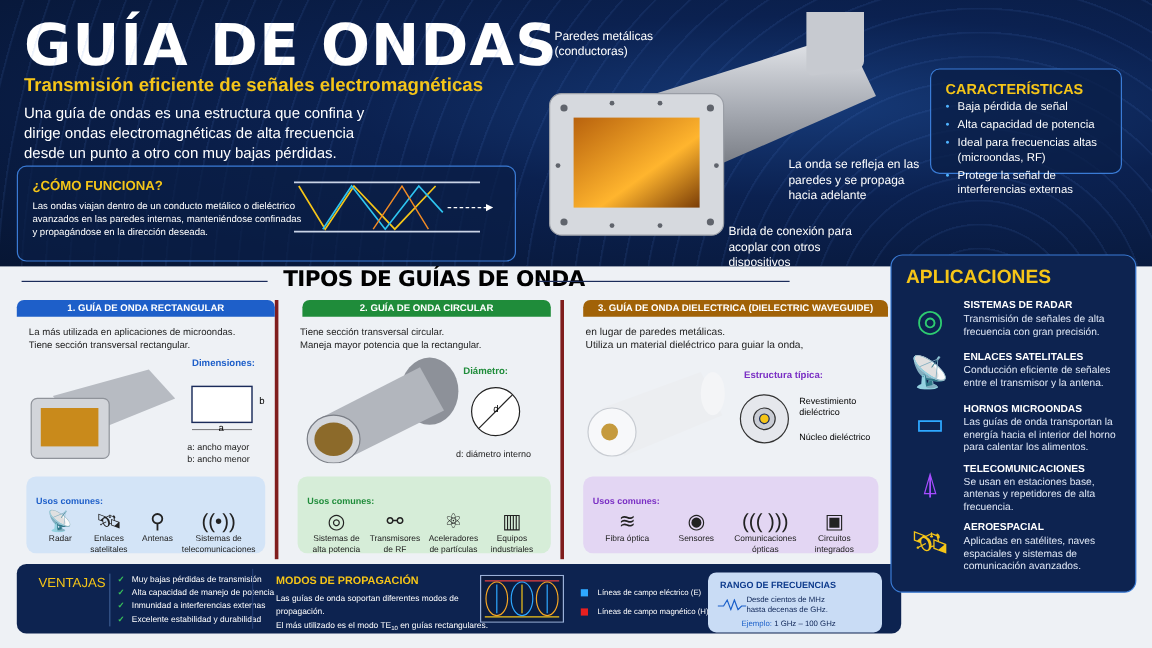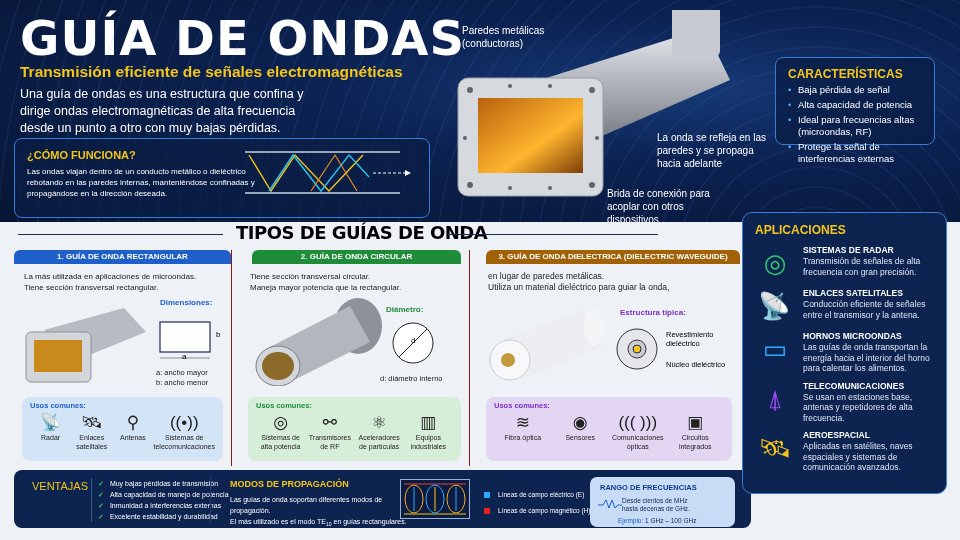--- a/index.html
+++ b/index.html
@@ -15,30 +15,30 @@
 .how svg{position:absolute;left:230px;top:8px}
 .wg{position:absolute;left:450px;top:10px;z-index:1}
 .lbl{position:absolute;font-size:10px;color:#fff;line-height:13px;z-index:2}
 .char{position:absolute;left:775px;top:57px;width:160px;height:88px;border:1px solid #3a7bd5;border-radius:8px;background:rgba(10,30,70,0.75);padding:9px 12px;z-index:2}
 .char h3{color:#f5c518;font-size:12px;font-weight:700;margin-bottom:3px}
 .char li{list-style:none;color:#fff;font-size:9.5px;line-height:12px;margin-bottom:3px;padding-left:10px;position:relative}
 .char li::before{content:"•";position:absolute;left:0;color:#4fb3ff}
 .types-head{position:absolute;left:0;top:222px;width:740px;height:26px;z-index:2}
 .types-head .line{position:absolute;top:12px;height:1px;background:#1a2b5a}
 .types-head h2{position:absolute;left:236px;top:0;font-size:18px;font-weight:900;color:#000000;font-family:"DejaVu Sans",sans-serif;letter-spacing:-0.5px}
-.card{position:absolute;top:250px;height:216px;border-right:1px solid #7f1d1d}
+.card{position:absolute;top:250px;height:216px;border-right:3px solid #7f1d1d}
 .card .hdr{height:14px;border-radius:6px 6px 0 0;color:#fff;font-size:8px;font-weight:700;text-align:center;line-height:14px}
 .card .desc{font-size:8px;line-height:11px;color:#222;margin:7px 0 0 10px}
-.card .uses{position:absolute;left:8px;right:8px;top:147px;height:64px;border-radius:8px;padding:4px 8px}
+.card .uses{position:absolute;left:8px;right:8px;top:147px;height:64px;border-radius:8px;padding:16px 8px}
 .card .uses h4{font-size:7.5px;font-weight:700;margin-bottom:3px}
 .uses .items{display:flex;justify-content:space-around}
 .uses .it{text-align:center;font-size:7px;line-height:9px;color:#222;width:62px}
 .uses .it .ic{font-size:17px;height:20px;line-height:20px;display:block}
 .apps{position:absolute;left:742px;top:212px;width:205px;height:282px;border:1px solid #3a7bd5;border-radius:10px;background:#0d2350;padding:10px 12px;z-index:3}
-.apps h3{color:#f5c518;font-size:12px;font-weight:700;margin-bottom:8px}
+.apps h3{color:#f5c518;font-size:16px;font-weight:700;margin-bottom:8px}
 .app{display:flex;margin-bottom:7px}
 .app .ic{width:40px;height:36px;flex:none;font-size:26px;line-height:36px;text-align:center}
 .app .tx{margin-left:8px}
 .app .tx b{display:block;color:#fff;font-size:8.5px;line-height:11px}
 .app .tx span{display:block;color:#dfe7f5;font-size:8.5px;line-height:10.5px}
 .bottom{position:absolute;left:14px;top:470px;width:737px;height:58px;background:#0d2350;border-radius:8px;z-index:2}
 .vent{position:absolute;left:18px;top:10px;color:#f5c518;font-size:11px;font-weight:400}
 .vlist{position:absolute;left:77px;top:8px;border-left:1px solid #3a5a90;padding-left:6px}
 .vlist li{list-style:none;font-size:7px;color:#fff;line-height:11px}
 .vlist li .ck{color:#39c45a;font-weight:700;margin-right:6px}
@@ -56,21 +56,21 @@
 </head>
 <body>
 
 <div class="hero">
   <div class="title">GUÍA DE ONDAS</div>
   <div class="subtitle">Transmisión eficiente de señales electromagnéticas</div>
   <div class="intro">Una guía de ondas es una estructura que confina y dirige ondas electromagnéticas de alta frecuencia desde un punto a otro con muy bajas pérdidas.</div>
 
   <div class="how">
     <h3>¿CÓMO FUNCIONA?</h3>
-    <p>Las ondas viajan dentro de un conducto metálico o dieléctrico rebotando en las paredes internas, manteniéndose confinadas y propagándose en la dirección deseada.</p>
+    <p>Las ondas viajan dentro de un conducto metálico o dieléctrico avanzados en las paredes internas, manteniéndose confinadas y propagándose en la dirección deseada.</p>
     <svg width="180" height="52" viewBox="0 0 180 52">
       <line x1="0" y1="5" x2="155" y2="5" stroke="#c9d3e6" stroke-width="1.5"></line>
       <line x1="0" y1="46" x2="155" y2="46" stroke="#c9d3e6" stroke-width="1.5"></line>
       <polyline points="4,8 26,44 50,8 84,44 118,8" fill="none" stroke="#f5c518" stroke-width="1.4"></polyline>
       <polyline points="24,44 48,8 76,44 104,8 124,30" fill="none" stroke="#2ec4f0" stroke-width="1.4"></polyline>
       <polyline points="66,44 90,8 112,44" fill="none" stroke="#f08a24" stroke-width="1.2"></polyline>
       <line x1="128" y1="26" x2="160" y2="26" stroke="#fff" stroke-width="1" stroke-dasharray="3,2"></line>
       <polygon points="160,23 166,26 160,29" fill="#fff"></polygon>
     </svg>
   </div>

